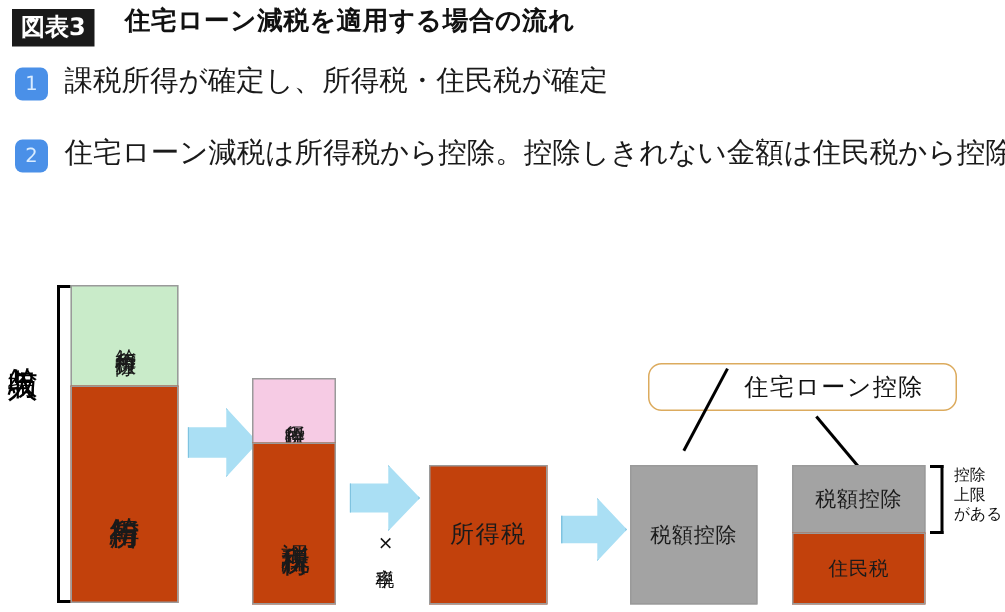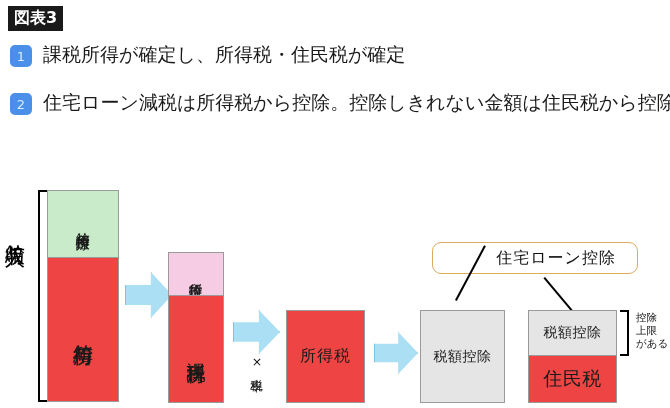--- a/index.html
+++ b/index.html
@@ -94,23 +94,23 @@
   }
   .vert {
     writing-mode: vertical-rl;
     text-orientation: upright;
     line-height: 1.05;
     letter-spacing: 1px;
   }
 
   
   .c-green  { background: #c9ebc9; }
-  .c-purple { background: #ef4444; }
+  .c-purple { background: #c2410c; }
   .c-pink   { background: #f6cbe4; }
-  .c-orange { background: #e5e5e5; }
+  .c-orange { background: #a3a3a3; }
 
   
   #label-salary-income {
     position: absolute;
     left: 4px;
     top: 228px;
     font-size: 20px;
     line-height: 1.08;
     writing-mode: vertical-rl;
     text-orientation: upright;
@@ -181,20 +181,21 @@
     line-height: 14px;
     text-align: center;
     color: #111;
   }
 </style>
 </head>
 <body>
 
 <div id="header-row">
   <span id="figure-badge">図表3</span>
+  <span id="header-title">住宅ローン減税を適用する場合の流れ</span>
 </div>
 
 <div class="step-row" id="step-1">
   <span class="step-num">1</span>
   <span class="step-text">
     <span>課税所得が確定し、所得税・住民税が確定</span>
   </span>
 </div>
 
 <div class="step-row" id="step-2">
@@ -234,21 +235,21 @@
   <div id="loan-deduction-callout" style="left:432px; top:242px; width:206px; height:32px;">住宅ローン控除</div>
 
   <div class="leader" style="left:455px; top:300px; width:62px; transform:rotate(-62deg);"></div>
 
   <div class="leader" style="left:545px; top:277px; width:62px; transform:rotate(50deg);"></div>
 
   <div class="dbox c-orange" style="left:420px; top:310px; width:85px; height:93px; font-size:14px; letter-spacing:0.5px;">税額控除</div>
 
   <div class="dbox c-orange" style="left:528px; top:310px; width:89px; height:46px; font-size:14px; letter-spacing:0.5px;">税額控除</div>
 
-  <div class="dbox c-purple" style="left:528px; top:355px; width:89px; height:48px; font-size:19px; letter-spacing:0.5px;">住民税</div>
+  <div class="dbox c-purple" style="left:528px; top:355px; width:89px; height:48px; font-size:13px; letter-spacing:0.5px;">住民税</div>
 
   <div class="bracket-right" style="left:620px; top:310px; width:9px; height:46px;"></div>
 
   <div id="cap-note" style="left:636px; top:311px; width:34px;">
     <div>控除</div>
     <div>上限</div>
     <div>がある</div>
   </div>
 
 </div>

